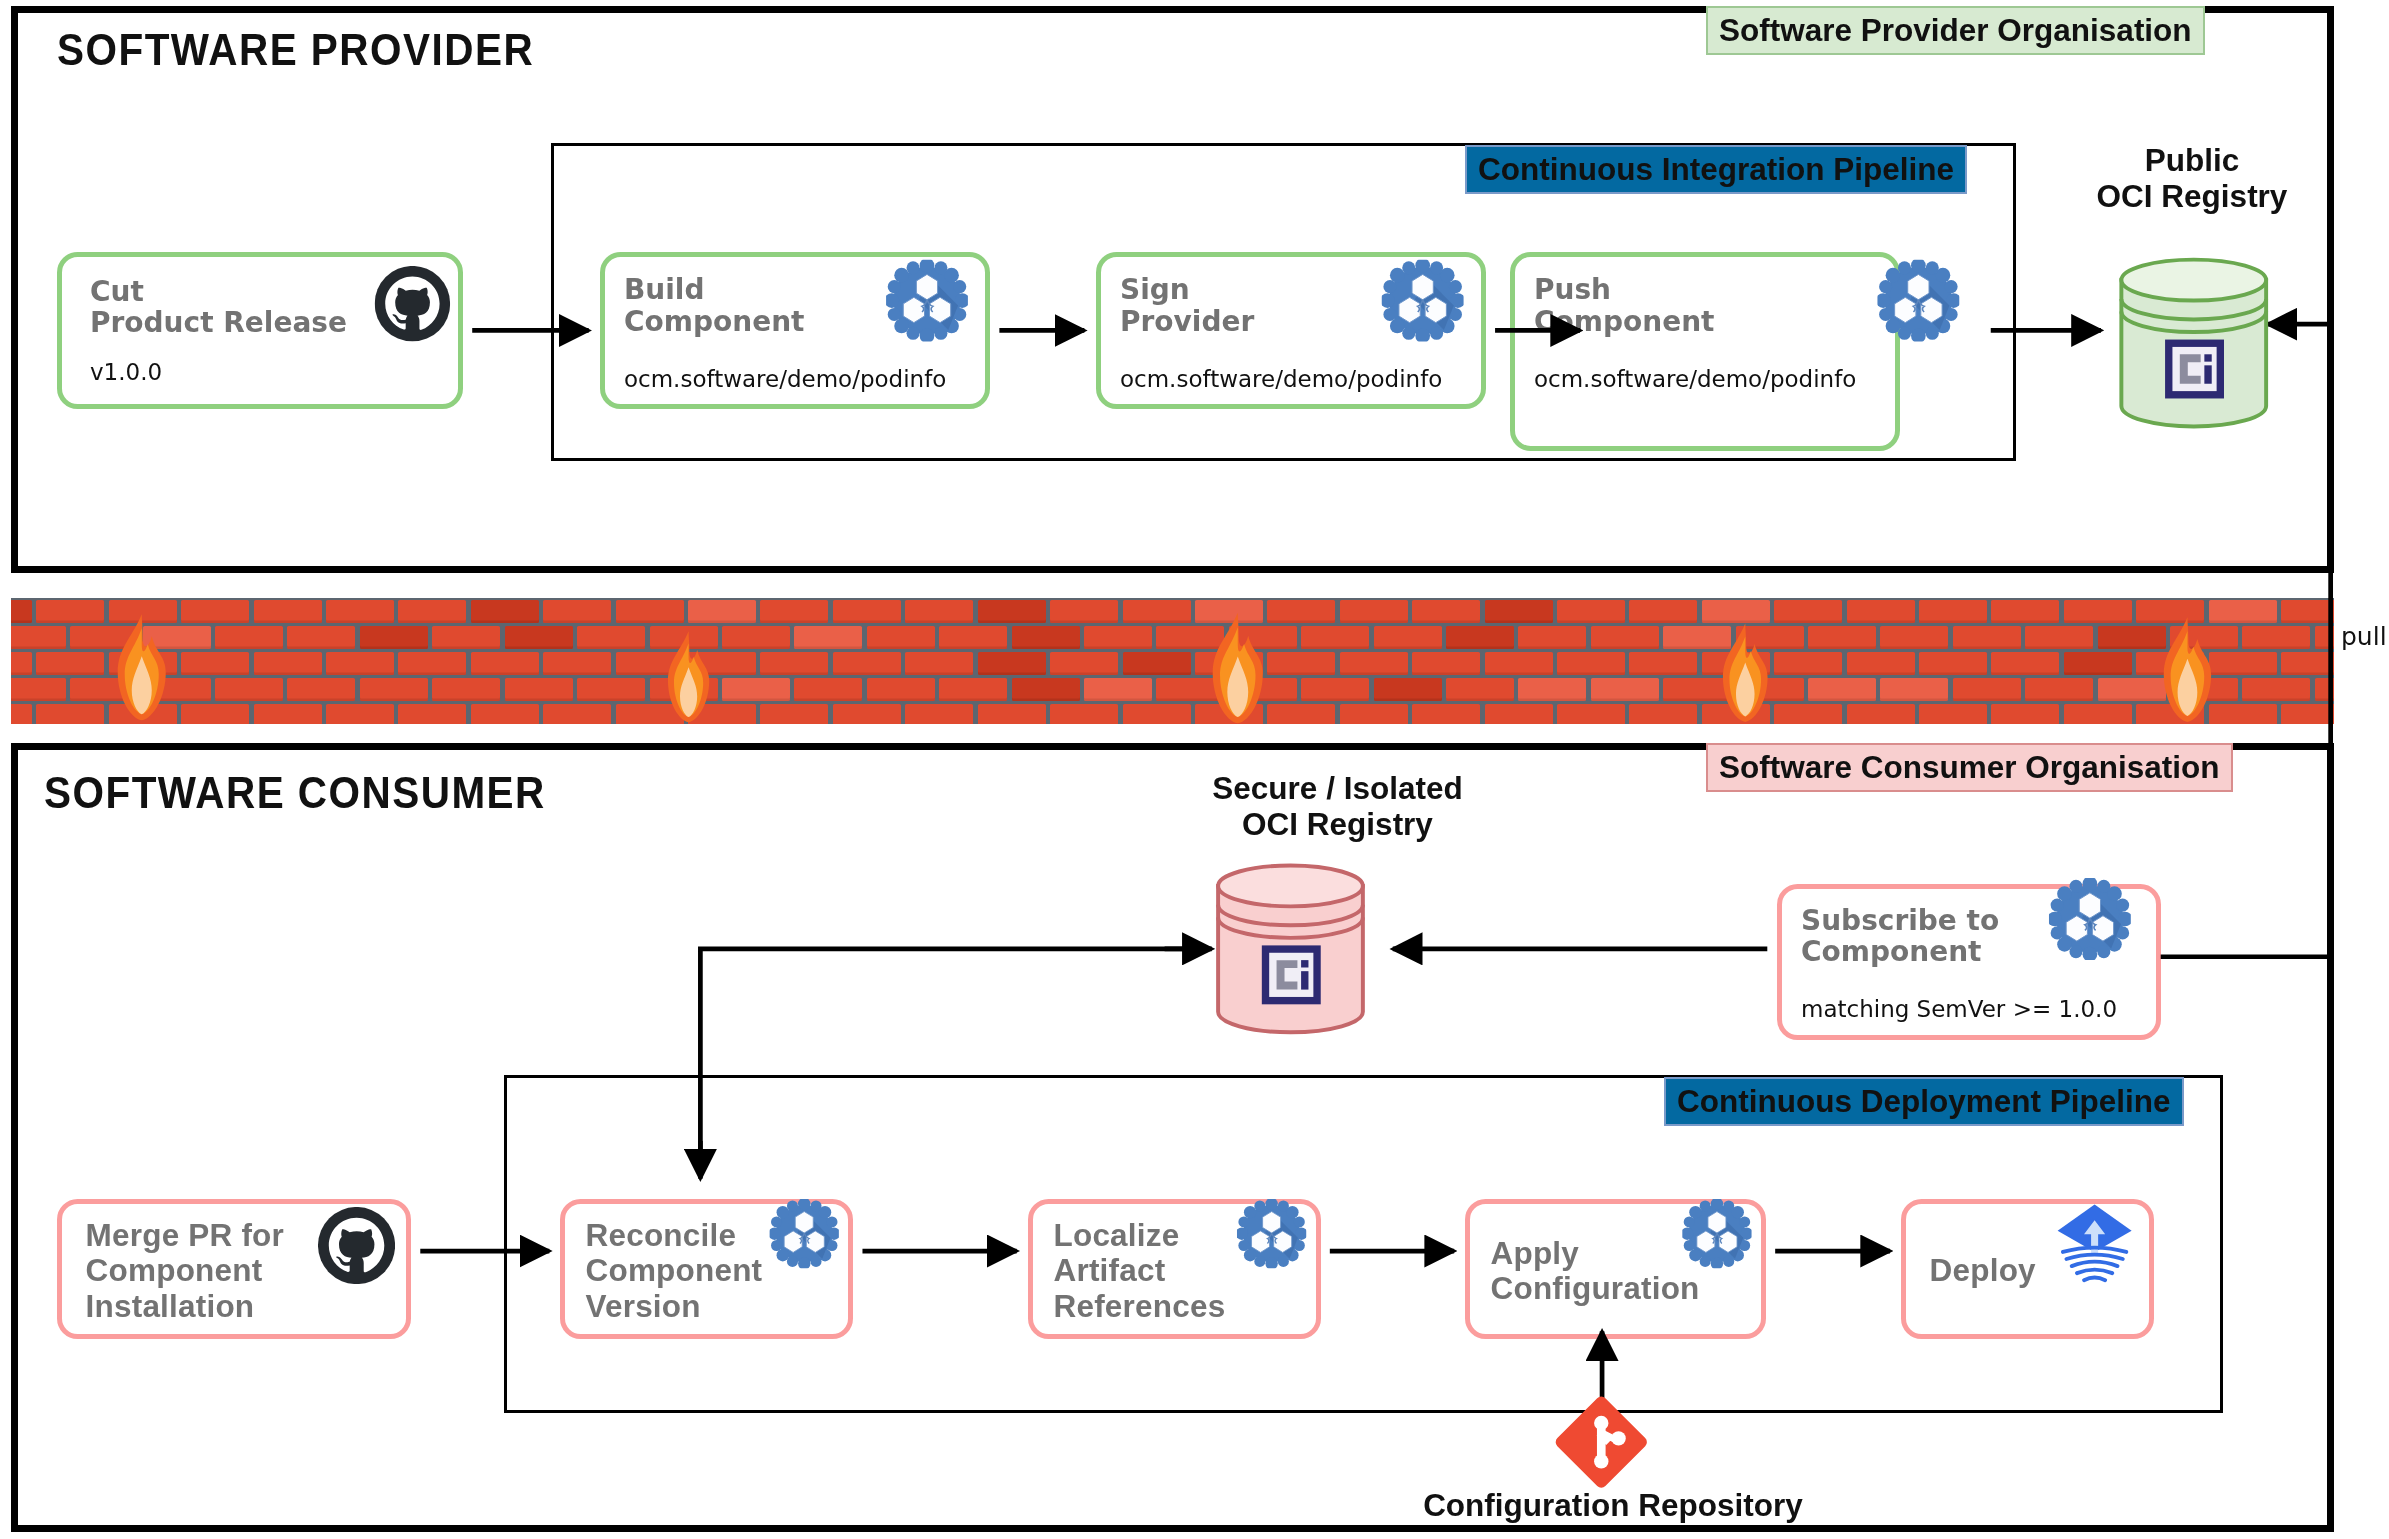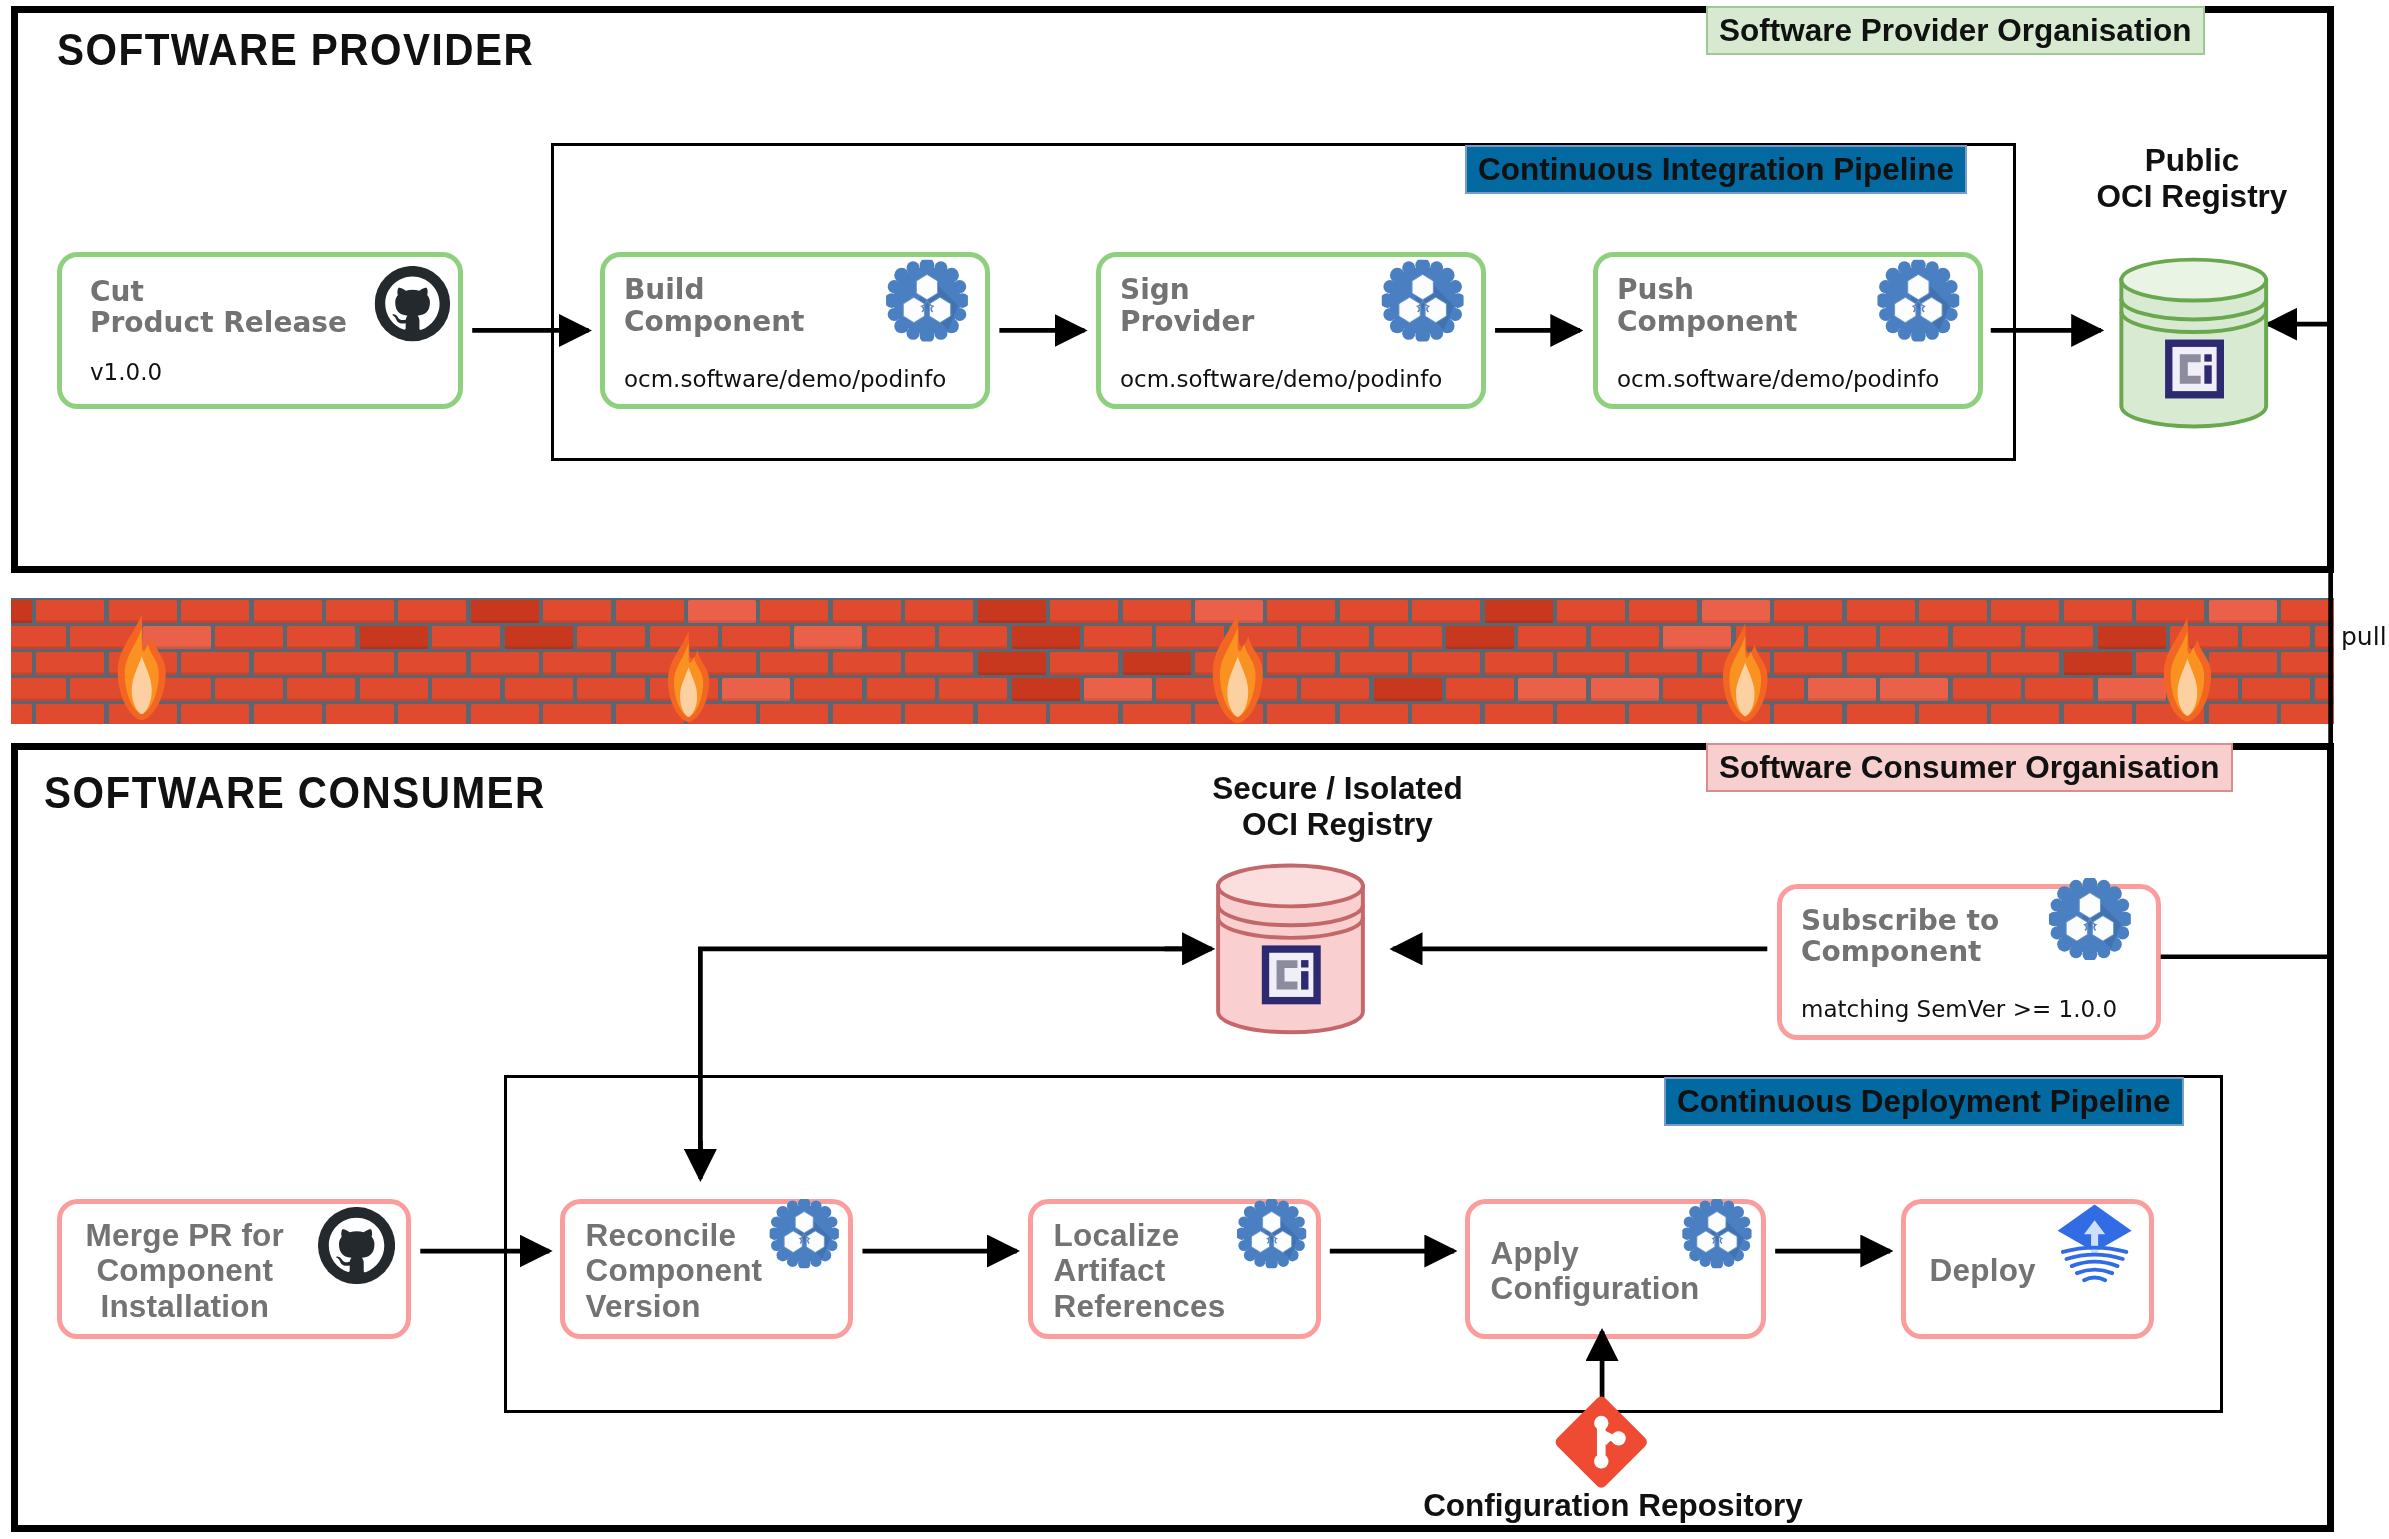--- a/index.html
+++ b/index.html
@@ -100,21 +100,21 @@
 Component</div>
     <div class="sub" style="left:19px;top:109px;">ocm.software/demo/podinfo</div>
   </div>
 
   <div class="node green" style="left:1096px;top:252px;width:390px;height:157px;">
     <div class="title title-wide" style="left:19px;top:17.3px;">Sign
 Provider</div>
     <div class="sub" style="left:19px;top:109px;">ocm.software/demo/podinfo</div>
   </div>
 
-  <div class="node green" style="left:1593px;top:252px;width:390px;height:157px;">
+  <div class="node green" style="left:1510px;top:252px;width:390px;height:199px;">
     <div class="title title-wide" style="left:19px;top:17.3px;">Push
 Component</div>
     <div class="sub" style="left:19px;top:109px;">ocm.software/demo/podinfo</div>
   </div>
 
   <div class="caption" style="left:2062px;top:142px;width:260px;">Public
 OCI Registry</div>
 
   <div class="firewall" style="left:11px;top:598px;width:2323px;height:126px;">
       <div class="brick-row" style="top: 0px;">
@@ -309,21 +309,21 @@
     <div class="sub" style="left:19px;top:107px;">matching SemVer &gt;= 1.0.0</div>
   </div>
 
   <div class="plain-label" style="left:2341px;top:622px;">pull</div>
 
   <div class="abs pipeline-box" style="left:504px;top:1075px;width:1719px;height:338px;"></div>
 
   <div class="abs org-badge badge-blue" style="left:1664px;top:1077px;height:49px;">Continuous Deployment Pipeline</div>
 
   <div class="node pink" style="left:57px;top:1181px;width:354px;height:140px;">
-    <div class="title title-narrow" style="left:23.6px;top:14px;text-align:center;">Merge PR for
+    <div class="title title-narrow" style="left:23.6px;top:14px;">Merge PR for
 Component
 Installation</div>
   </div>
 
   <div class="node pink" style="left:560px;top:1181px;width:293px;height:140px;">
     <div class="title title-narrow" style="left:20.5px;top:14px;">Reconcile
 Component
 Version</div>
   </div>
 

